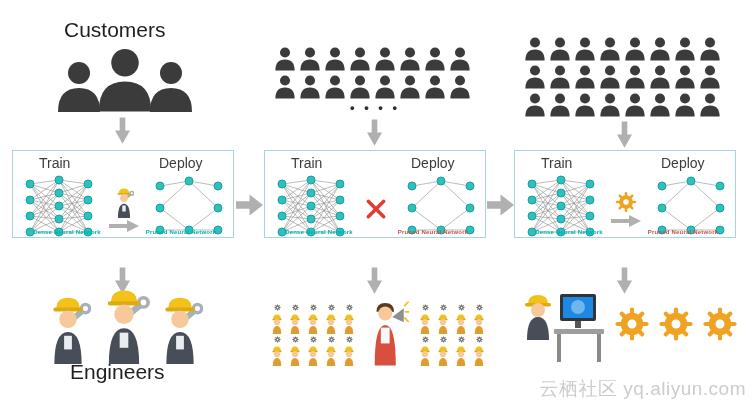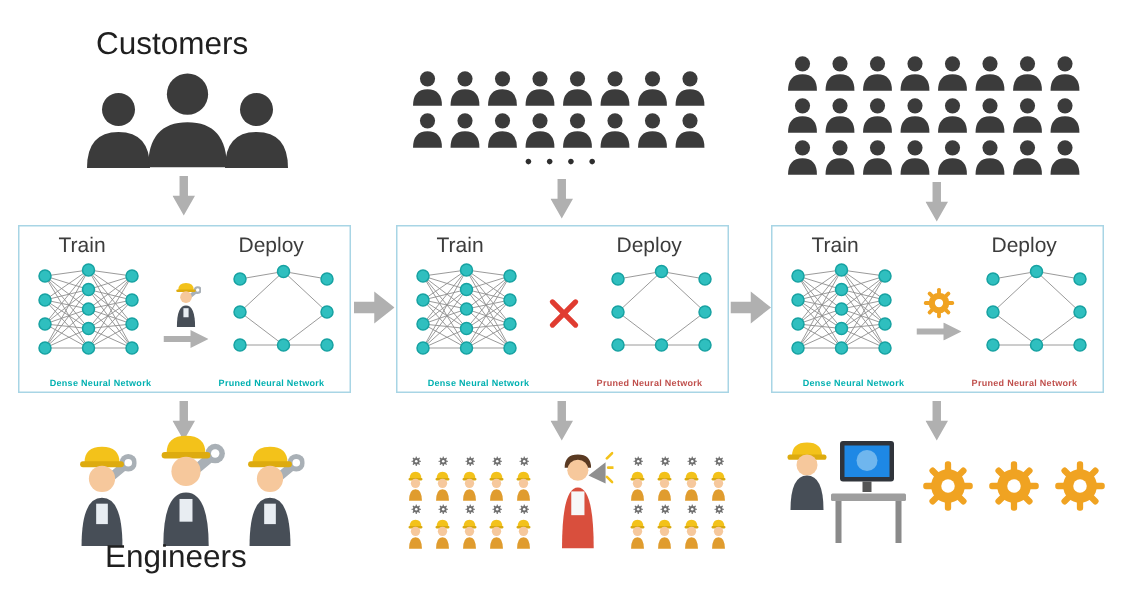--- a/index.html
+++ b/index.html
@@ -29,21 +29,21 @@
 
   
   .arr-down{position:absolute;width:15px;height:27px;fill:var(--arrow);}
   .d1{left:115px;top:117px;} .d2{left:115px;top:267px;}
   .d3{left:367px;top:119px;} .d4{left:367px;top:267px;}
   .d5{left:617px;top:121px;} .d6{left:617px;top:267px;}
   .arr-big{position:absolute;top:193px;width:27px;height:24px;fill:var(--arrow);}
   .a1{left:236px;} .a2{left:487px;}
 
   
-  .panel{position:absolute;top:150px;width:222px;height:112px;background:#fff;
+  .panel{position:absolute;top:150px;width:222px;height:88px;background:#fff;
     border:1px solid var(--panel_border);box-sizing:border-box;}
   .p1{left:12px;} .p2{left:264px;} .p3{left:514px;}
   .lbl{position:absolute;top:4px;font-size:14px;color:#3c3c3c;}
   .lbl.train{left:26px;} .lbl.deploy{left:146px;}
   .net{position:absolute;top:24px;width:76px;height:62px;}
   .nd{left:8px;} .np{left:138px;}
   svg[data-net] line{stroke:var(--edge);stroke-width:.6px;}
   svg[data-net] circle{fill:var(--node);stroke:var(--node_stroke);stroke-width:1px;}
   .mid{position:absolute;left:86px;top:26px;width:50px;height:64px;
     display:flex;flex-direction:column;align-items:center;justify-content:center;gap:2px;}
@@ -997,13 +997,14 @@
         <rect x="10.6" y="1" width="2.8" height="22" rx="1.2"></rect>
         <rect x="10.6" y="1" width="2.8" height="22" rx="1.2" transform="rotate(45 12 12)"></rect>
         <rect x="10.6" y="1" width="2.8" height="22" rx="1.2" transform="rotate(90 12 12)"></rect>
         <rect x="10.6" y="1" width="2.8" height="22" rx="1.2" transform="rotate(135 12 12)"></rect>
         <circle cx="12" cy="12" r="7.5"></circle>
       </g>
       <circle class="hole" cx="12" cy="12" r="3"></circle>
     </svg>
   </div>
 
+  <div class="watermark">云栖社区 yq.aliyun.com</div>
 </div>
 
 </body></html>

